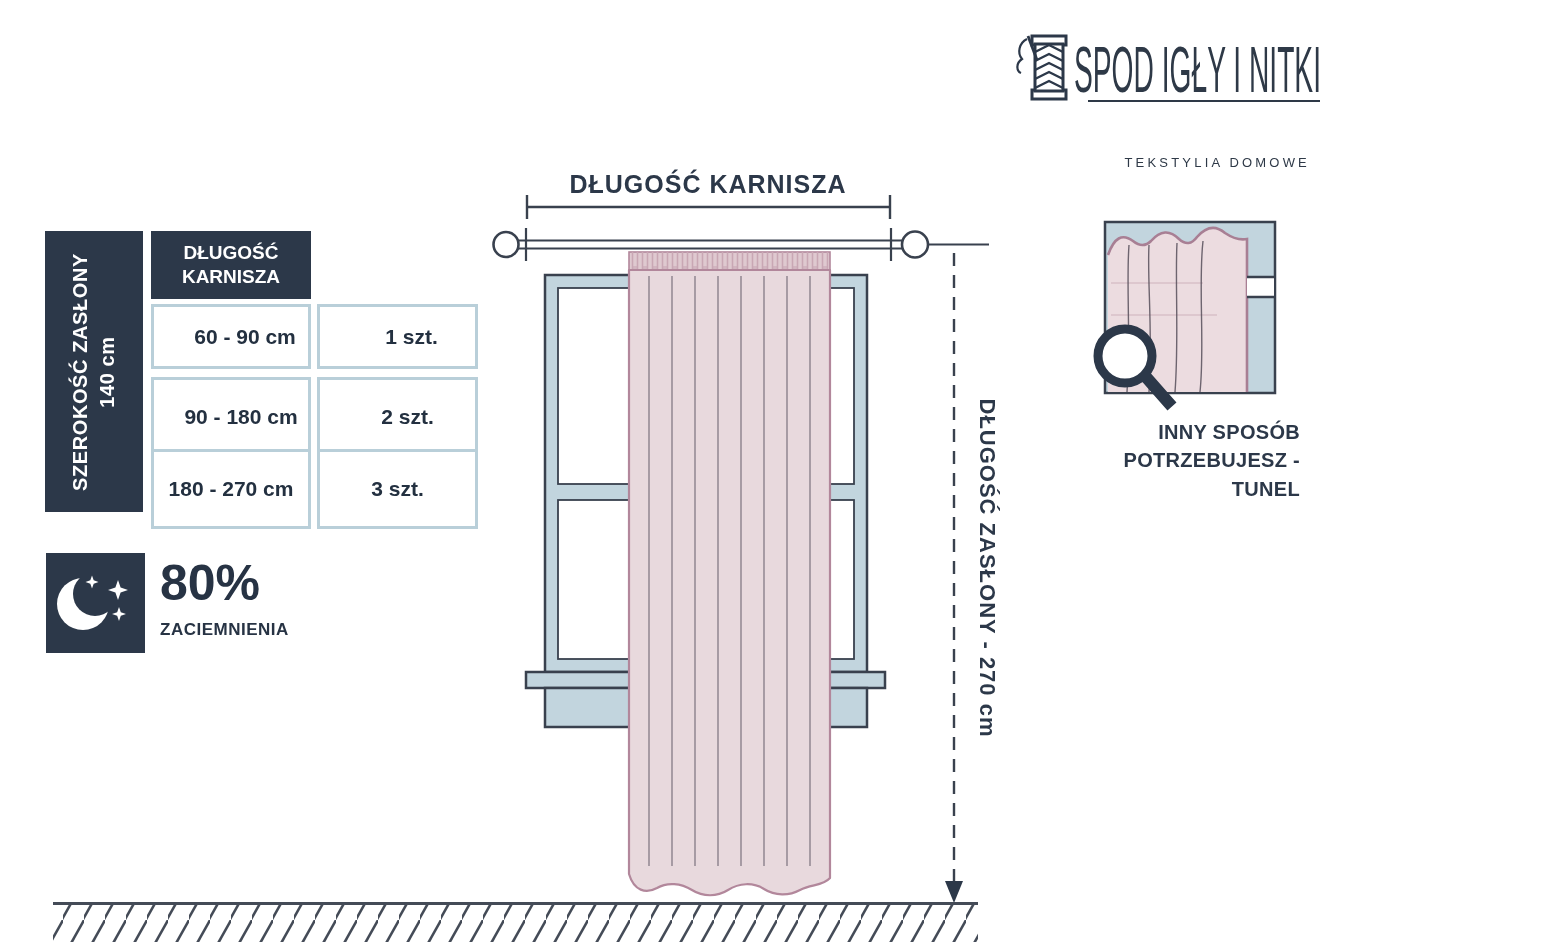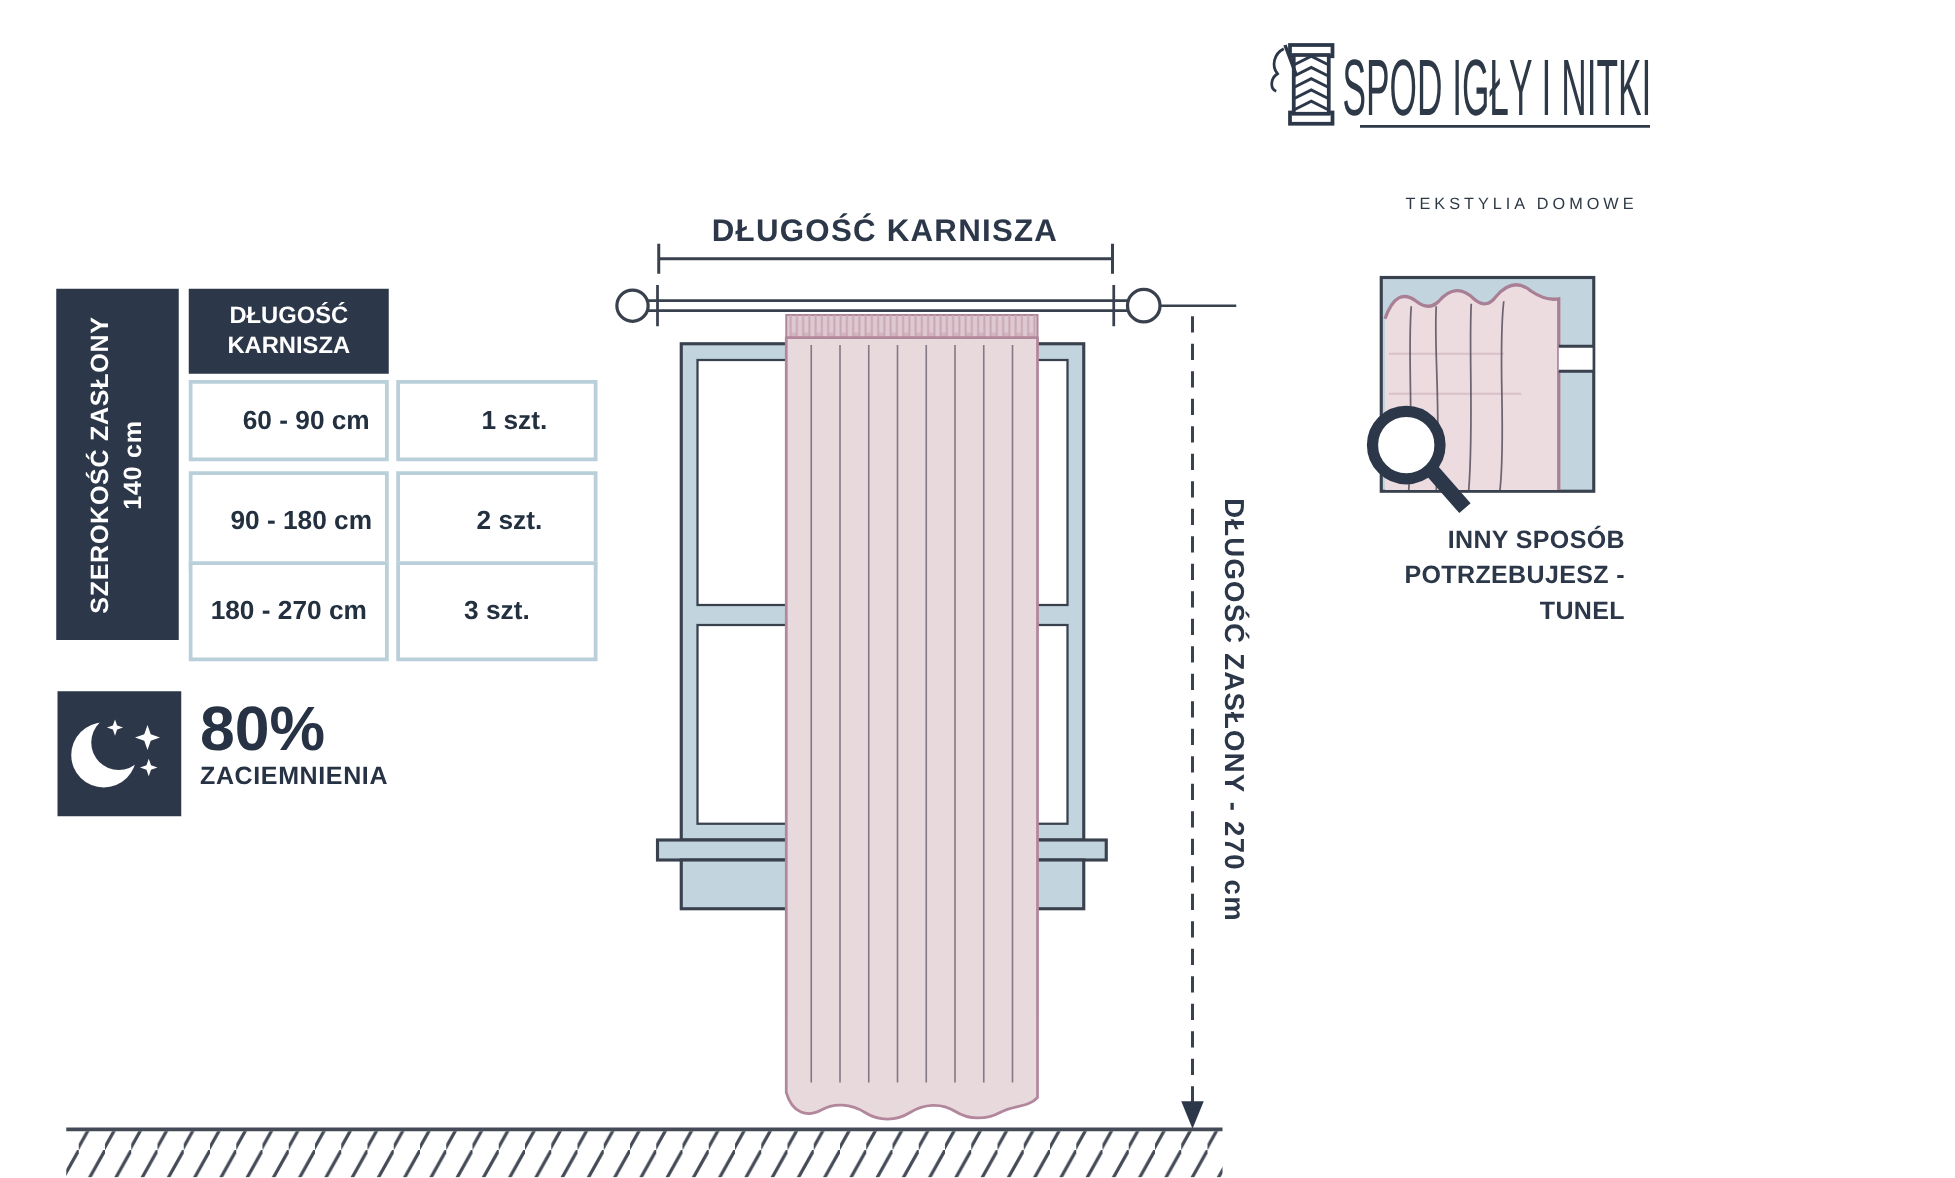--- a/index.html
+++ b/index.html
@@ -27,21 +27,21 @@
   .c2{left:166px;width:161px;}
   .r0{top:0;height:68px;}
   .r1{top:73px;height:65px;padding-left:28px;}
   .r2{top:146px;height:80px;padding-left:20px;}
   .r3{top:218px;height:80px;}
 
   
   .blk-square{left:46px;top:553px;width:99px;height:100px;background:#2c3849;}
   .blk-text{left:160px;top:563px;width:260px;}
   .blk-pct{font-size:50px;font-weight:bold;line-height:40px;color:#273344;}
-  .blk-lbl{font-size:20px;font-weight:bold;letter-spacing:.5px;margin-top:7px;color:#273344;}
+  .blk-lbl{font-size:17px;font-weight:bold;letter-spacing:.5px;margin-top:17px;color:#273344;}
 
   
   .diagram-svg{left:40px;top:160px;}
 
   
   .detail-svg{left:1085px;top:215px;}
   .detail-caption{left:1080px;top:418px;width:220px;text-align:right;
     font-size:20px;font-weight:bold;line-height:1.42;color:#2c3849;letter-spacing:.3px;}
 
   

